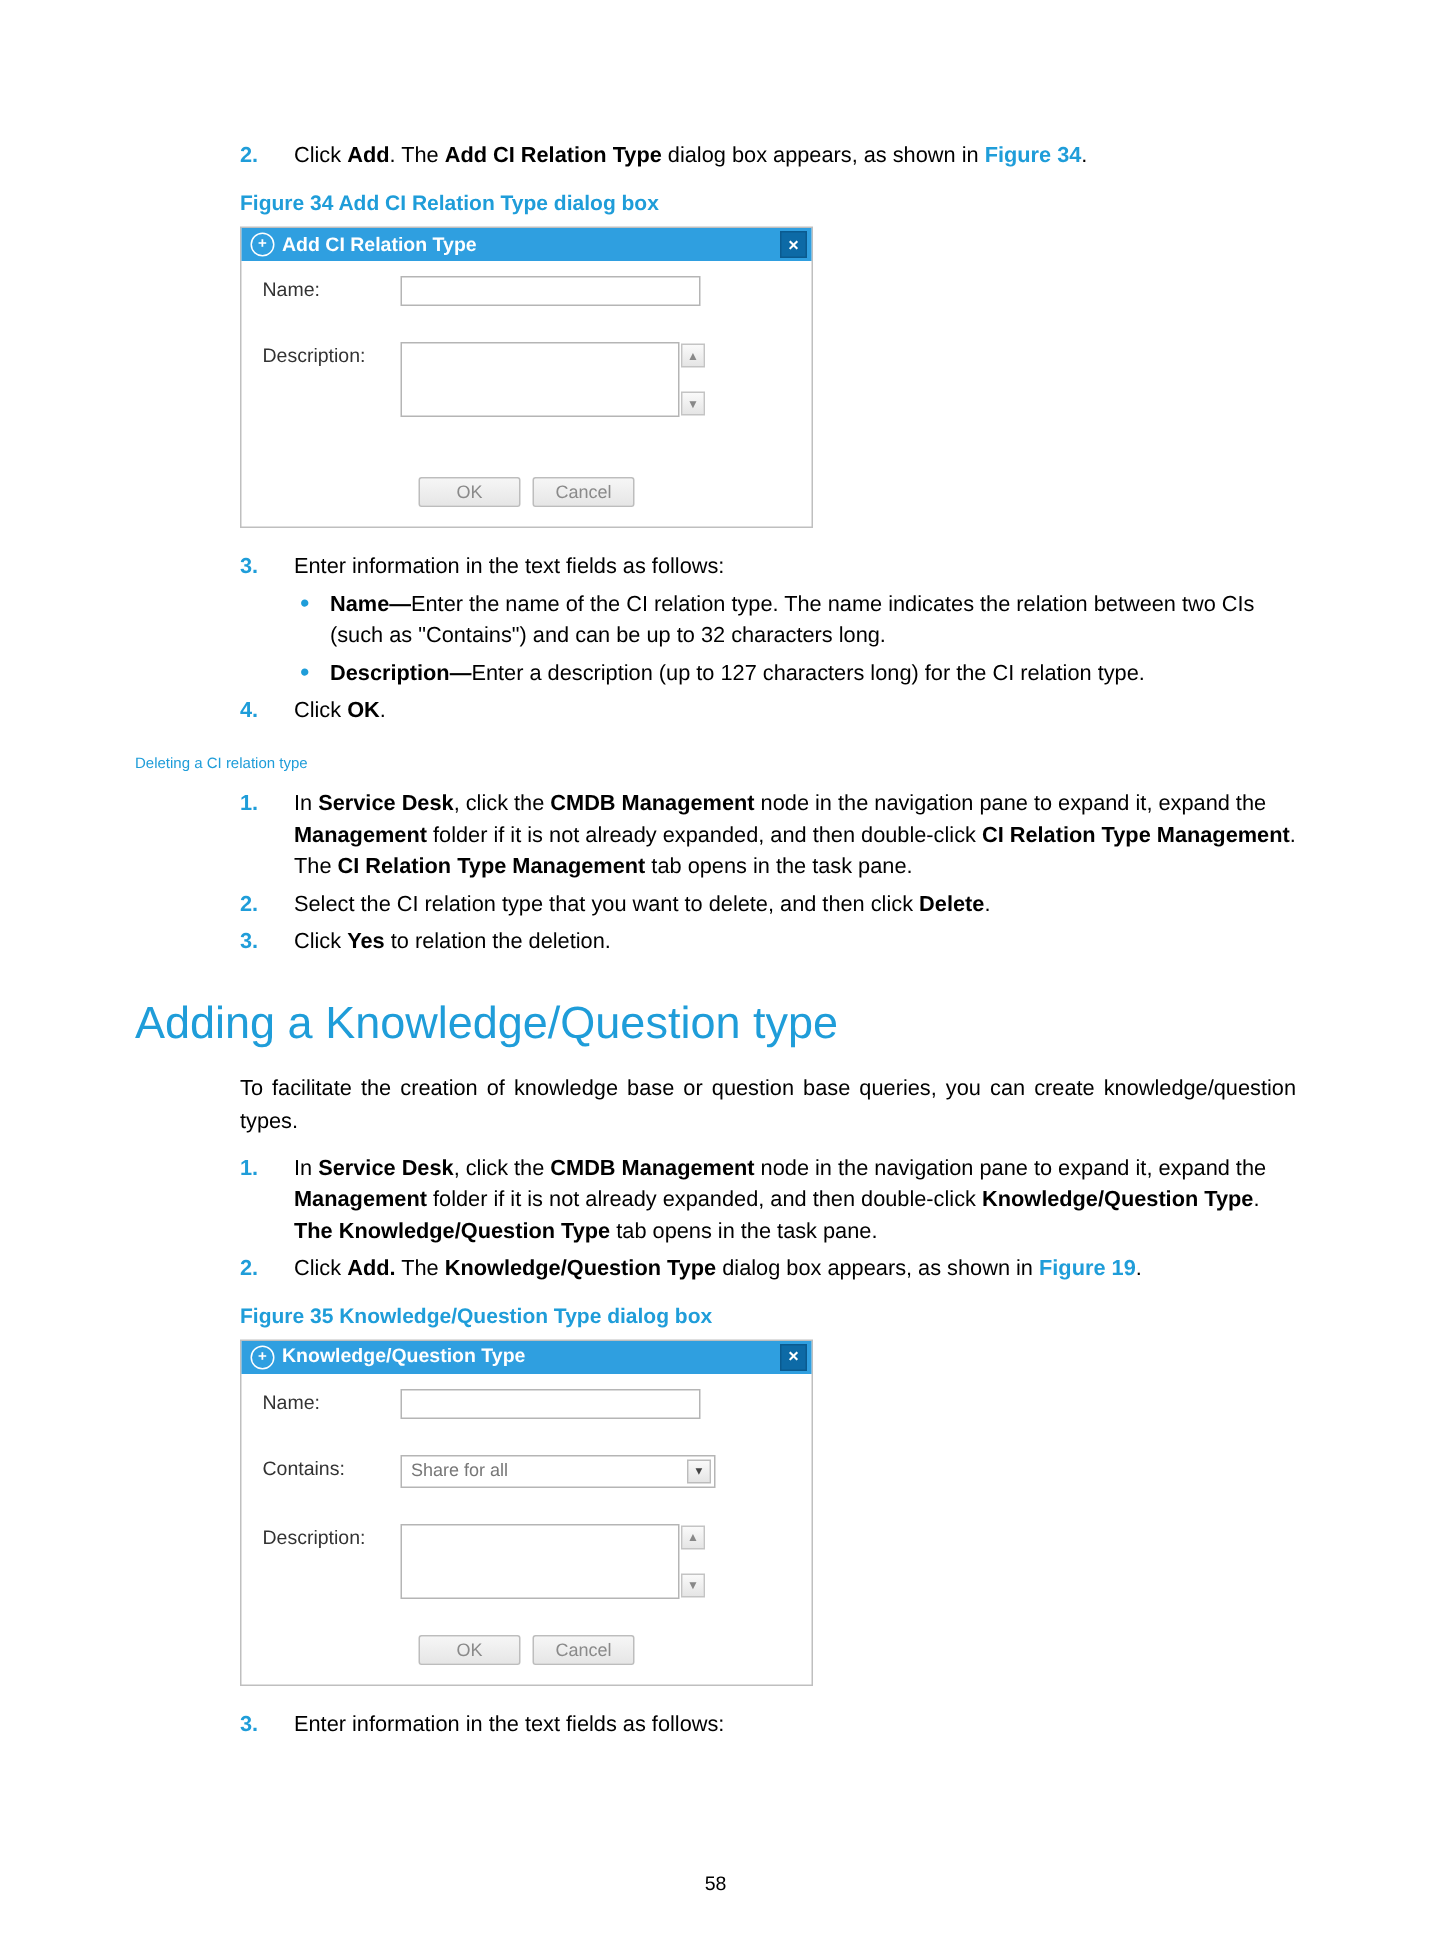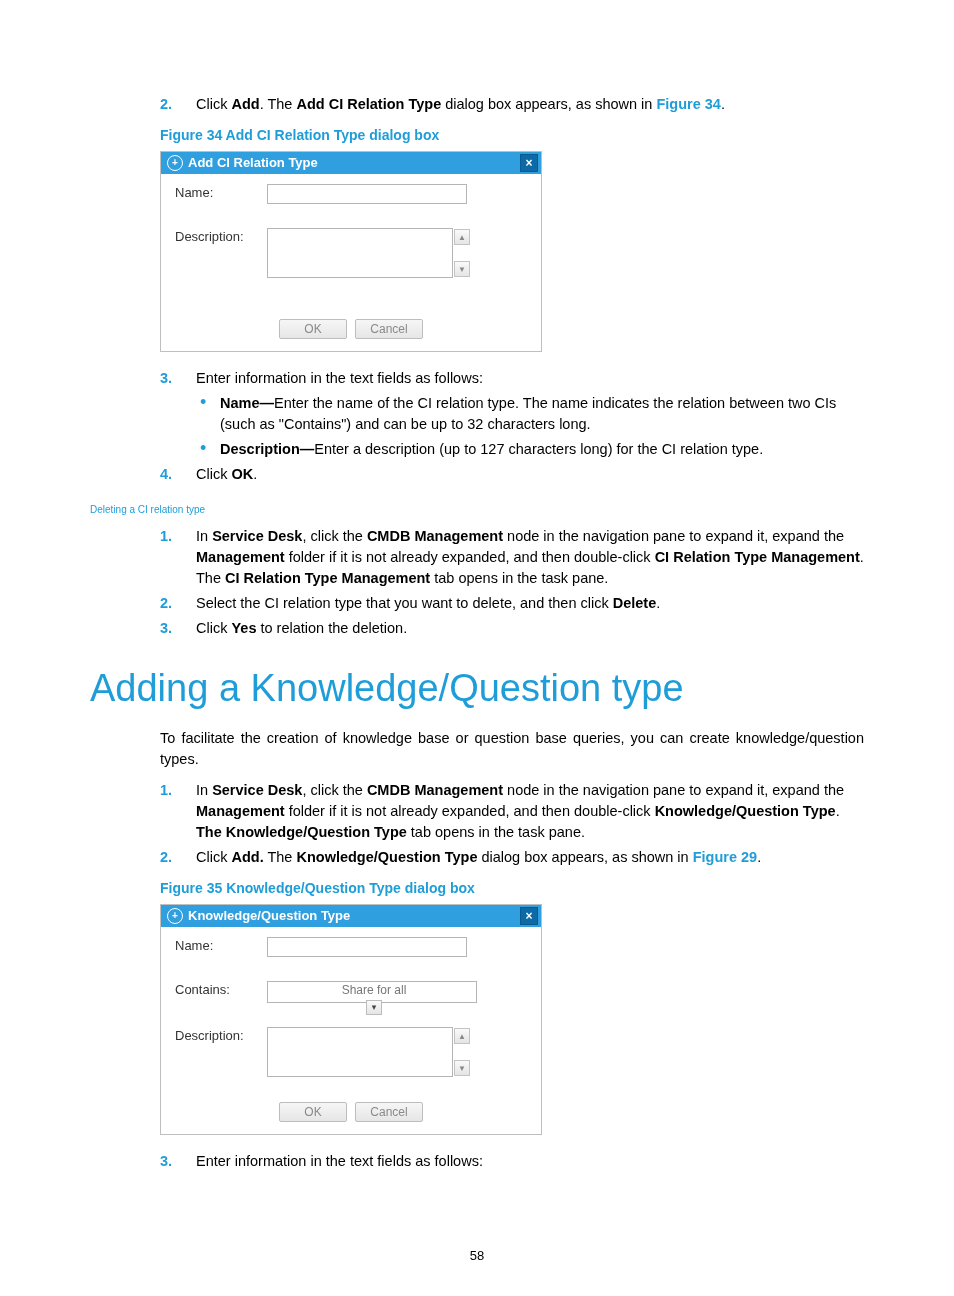--- a/index.html
+++ b/index.html
@@ -107,21 +107,20 @@
     height: 20px;
     border: 1px solid #b5b5b5;
     width: 200px;
     display: flex;
     align-items: center;
     justify-content: space-between;
     font-size: 12px;
     color: #777;
     padding: 0 2px 0 6px;
     background: #fff;
-    flex-direction: column;
   }
   .dselect .chev {
     width: 14px;
     height: 14px;
     background: linear-gradient(#fafafa,#e5e5e5);
     border: 1px solid #bcbcbc;
     display: flex;
     align-items: center;
     justify-content: center;
     font-size: 9px;
@@ -187,21 +186,21 @@
   .bullet-row .txt {
     flex: 1;
   }
   .h3 {
     color: #1f9dd9;
     font-size: 10px;
     margin: 18px 0 8px 0;
   }
   .h1 {
     color: #1f9dd9;
-    font-size: 38px;
+    font-size: 30px;
     font-weight: 300;
     margin: 22px 0 12px 0;
   }
   .para {
     margin: 4px 0 10px 70px;
     text-align: justify;
   }
   .pagenum {
     position: absolute;
     bottom: 30px;
@@ -287,21 +286,21 @@
   <div class="h1">Adding a Knowledge/Question type</div>
 
   <div class="para">To facilitate the creation of knowledge base or question base queries, you can create knowledge/question types.</div>
 
   <div class="ol-num">
     <div class="num">1.</div>
     <div class="txt"><span>In </span><span class="bold">Service Desk</span><span>, click the </span><span class="bold">CMDB Management</span><span> node in the navigation pane to expand it, expand the </span><span class="bold">Management</span><span> folder if it is not already expanded, and then double-click </span><span class="bold">Knowledge/Question Type</span><span>. </span><span class="bold">The Knowledge/Question Type</span><span> tab opens in the task pane.</span></div>
   </div>
   <div class="ol-num">
     <div class="num">2.</div>
-    <div class="txt"><span>Click </span><span class="bold">Add.</span><span> The </span><span class="bold">Knowledge/Question Type</span><span> dialog box appears, as shown in </span><span class="link">Figure 29</span><span>.</span></div>
+    <div class="txt"><span>Click </span><span class="bold">Add.</span><span> The </span><span class="bold">Knowledge/Question Type</span><span> dialog box appears, as shown in </span><span class="link">Figure 19</span><span>.</span></div>
   </div>
 
   <div class="fig-cap">Figure 35 Knowledge/Question Type dialog box</div>
 
   <div class="dialog">
     <div class="dialog-title">
       <span class="plus-icon">+</span>
       <span class="title-text">Knowledge/Question Type</span>
       <span class="close-btn">×</span>
     </div>

